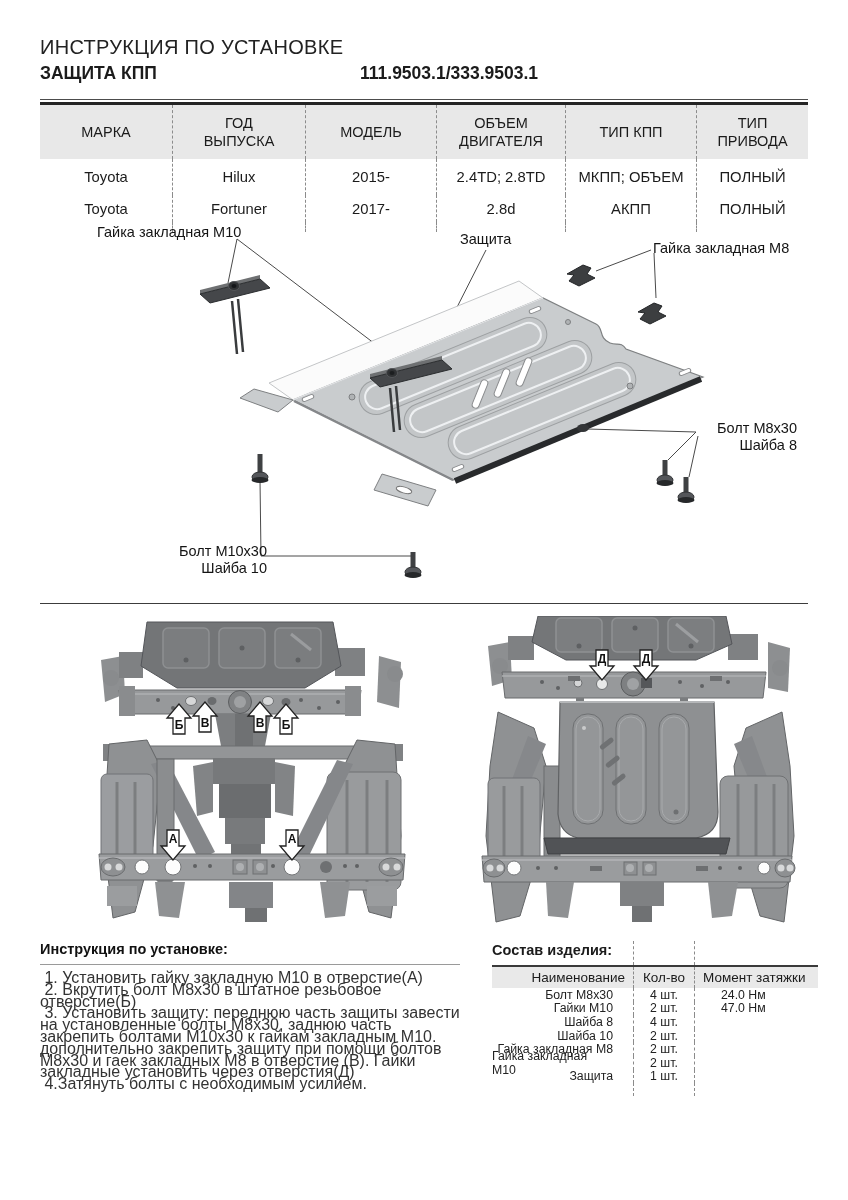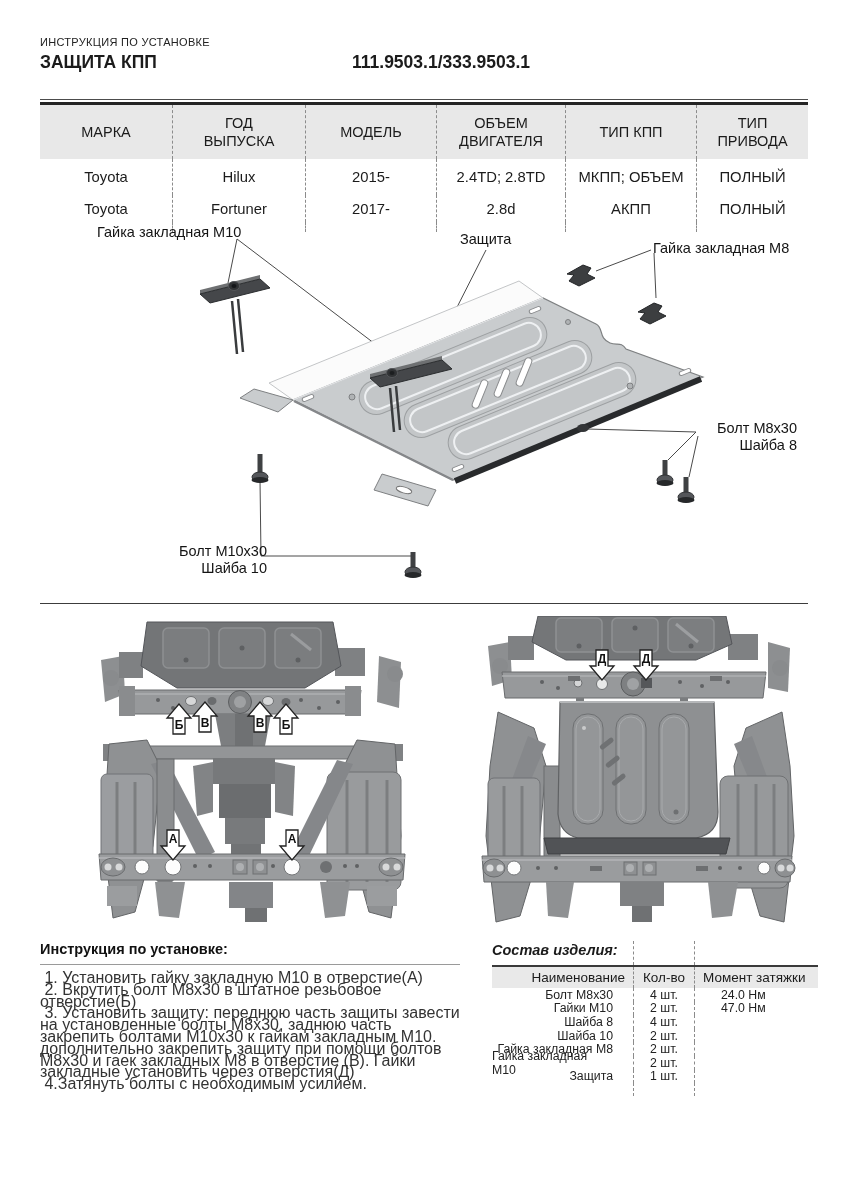--- a/index.html
+++ b/index.html
@@ -1,22 +1,22 @@
 <!DOCTYPE html>
 <html><head>
 <meta charset="utf-8">
 <style>
   html,body{margin:0;padding:0;background:#fff;}
   .page{position:relative;width:848px;height:1200px;background:#fff;overflow:hidden;
         font-family:"Liberation Sans",sans-serif;color:#1b1b1b;}
   
   .hdr{position:absolute;left:40px;top:36px;width:768px;}
-  .hdr .l1{font-size:11px;letter-spacing:.3px;color:#222;}
+  .hdr .l1{font-size:20px;letter-spacing:.3px;color:#222;}
   .hdr .l2{position:relative;margin-top:4px;font-size:17.5px;font-weight:bold;}
-  .hdr .pn{position:absolute;left:312px;top:0;}
+  .hdr .pn{position:absolute;left:320px;top:0;}
   
   .spec{position:absolute;left:40px;top:99px;width:768px;}
   .bt1{border-top:1.5px solid #4c4c4c;height:2px;}
   .bt2{border-top:3px solid #242424;}
   .grid6{display:grid;grid-template-columns:132px 133px 131px 129px 131px 112px;}
   .grid6>div{border-left:1px dashed #8b8b8b;box-sizing:border-box;}
   .grid6>div.c1{border-left:none;}
   .sh{background:#e8e8e8;height:54px;display:flex;align-items:center;justify-content:center;
       text-align:center;font-size:14.5px;white-space:pre-line;line-height:1.25;}
   .sc{display:flex;align-items:center;justify-content:center;font-size:14.8px;}
@@ -35,21 +35,21 @@
   .insts{position:absolute;left:40px;top:941px;width:420px;}
   .insts h3{margin:0;font-size:14.5px;font-weight:bold;color:#111;
             border-bottom:1px solid #9a9a9a;padding-bottom:7px;}
   .steps{margin-top:7px;font-size:16px;line-height:11.8px;color:#333;}
   .steps div{white-space:pre-wrap;}
   
   .parts{position:absolute;left:492px;top:941px;width:326px;}
   .grid3{display:grid;grid-template-columns:141px 61px 124px;}
   .grid3>div{border-left:1px dashed #8b8b8b;box-sizing:border-box;}
   .grid3>div.c1{border-left:none;}
-  .parts .headrow>div{height:24px;font-style:italic;}
+  .parts .headrow>div{height:24px;}
   .parts h3{margin:0;font-size:14.5px;font-weight:bold;display:inline;}
   .ptop{border-top:2px solid #3a3a3a;}
   .ph{background:#e9e9e9;font-size:13.5px;height:21px;display:flex;align-items:center;}
   .ph.name{justify-content:flex-end;padding-right:8px;}
   .ph.qty{justify-content:center;}
   .ph.tq{padding-left:8px;}
   .pr{font-size:12.3px;height:13.6px;display:flex;align-items:center;color:#222;}
   .pr.name{justify-content:flex-end;padding-right:20px;}
   .pr.qty{justify-content:center;}
   .pr.tq{padding-left:26px;}

